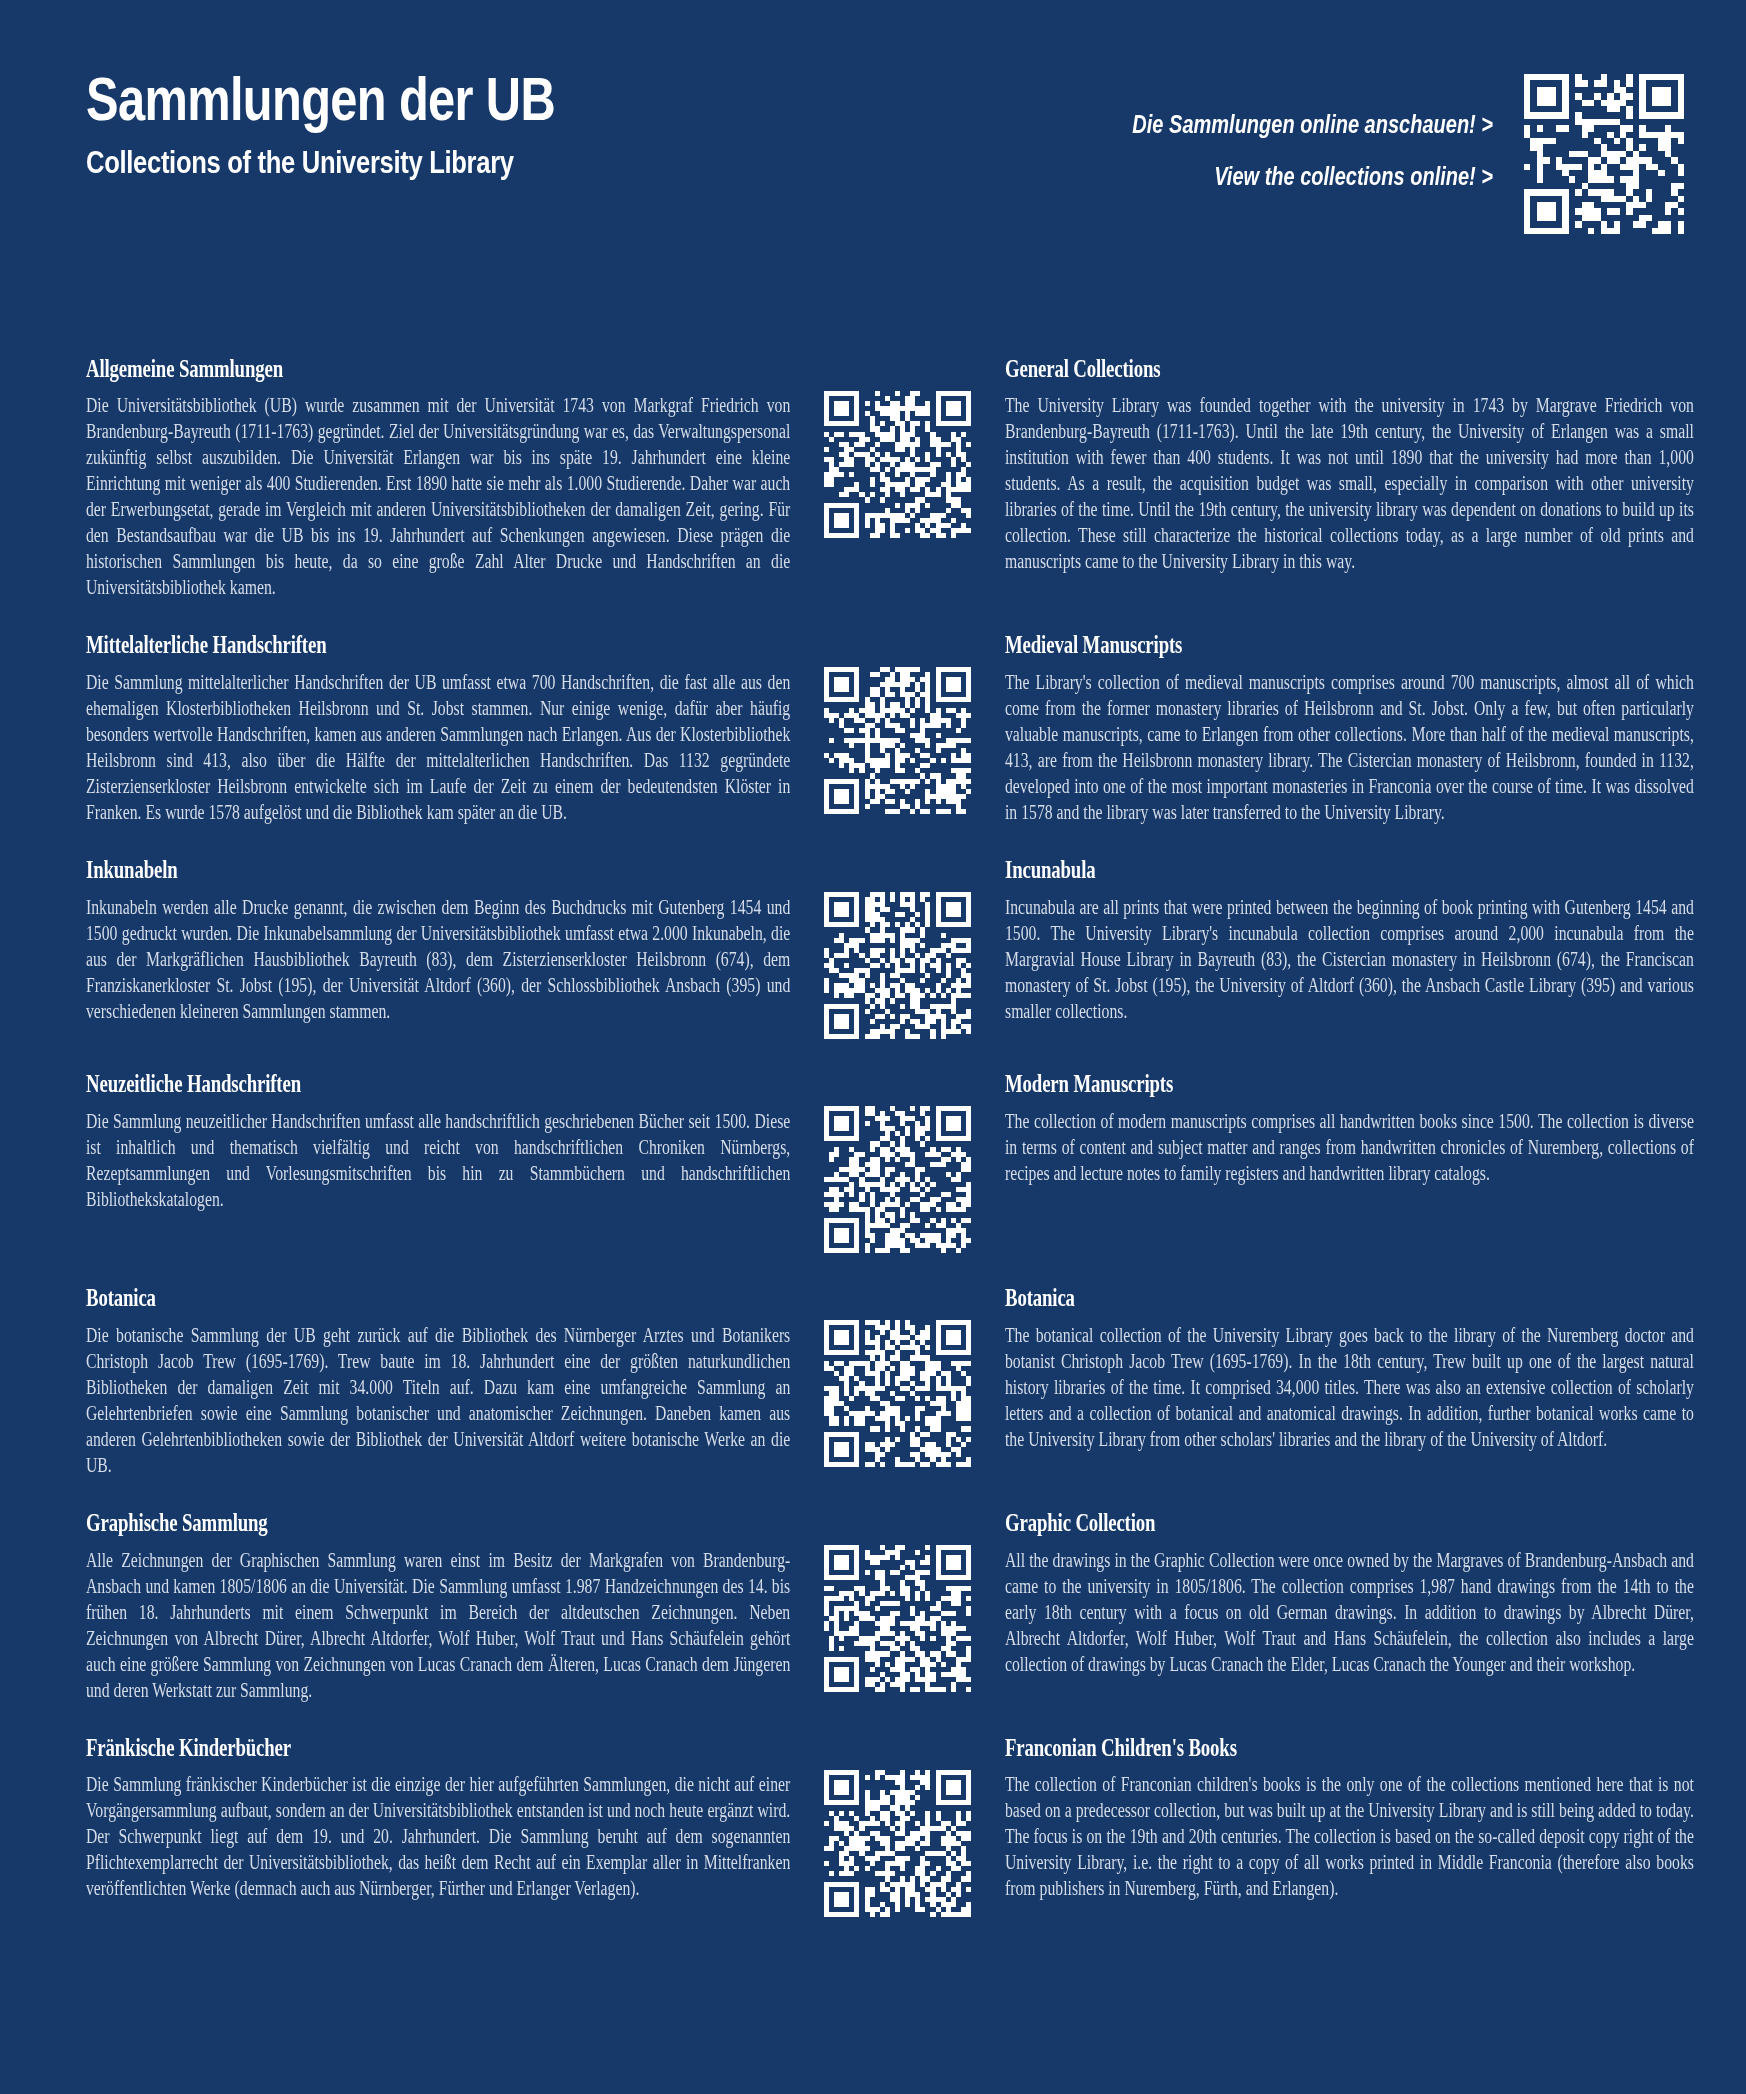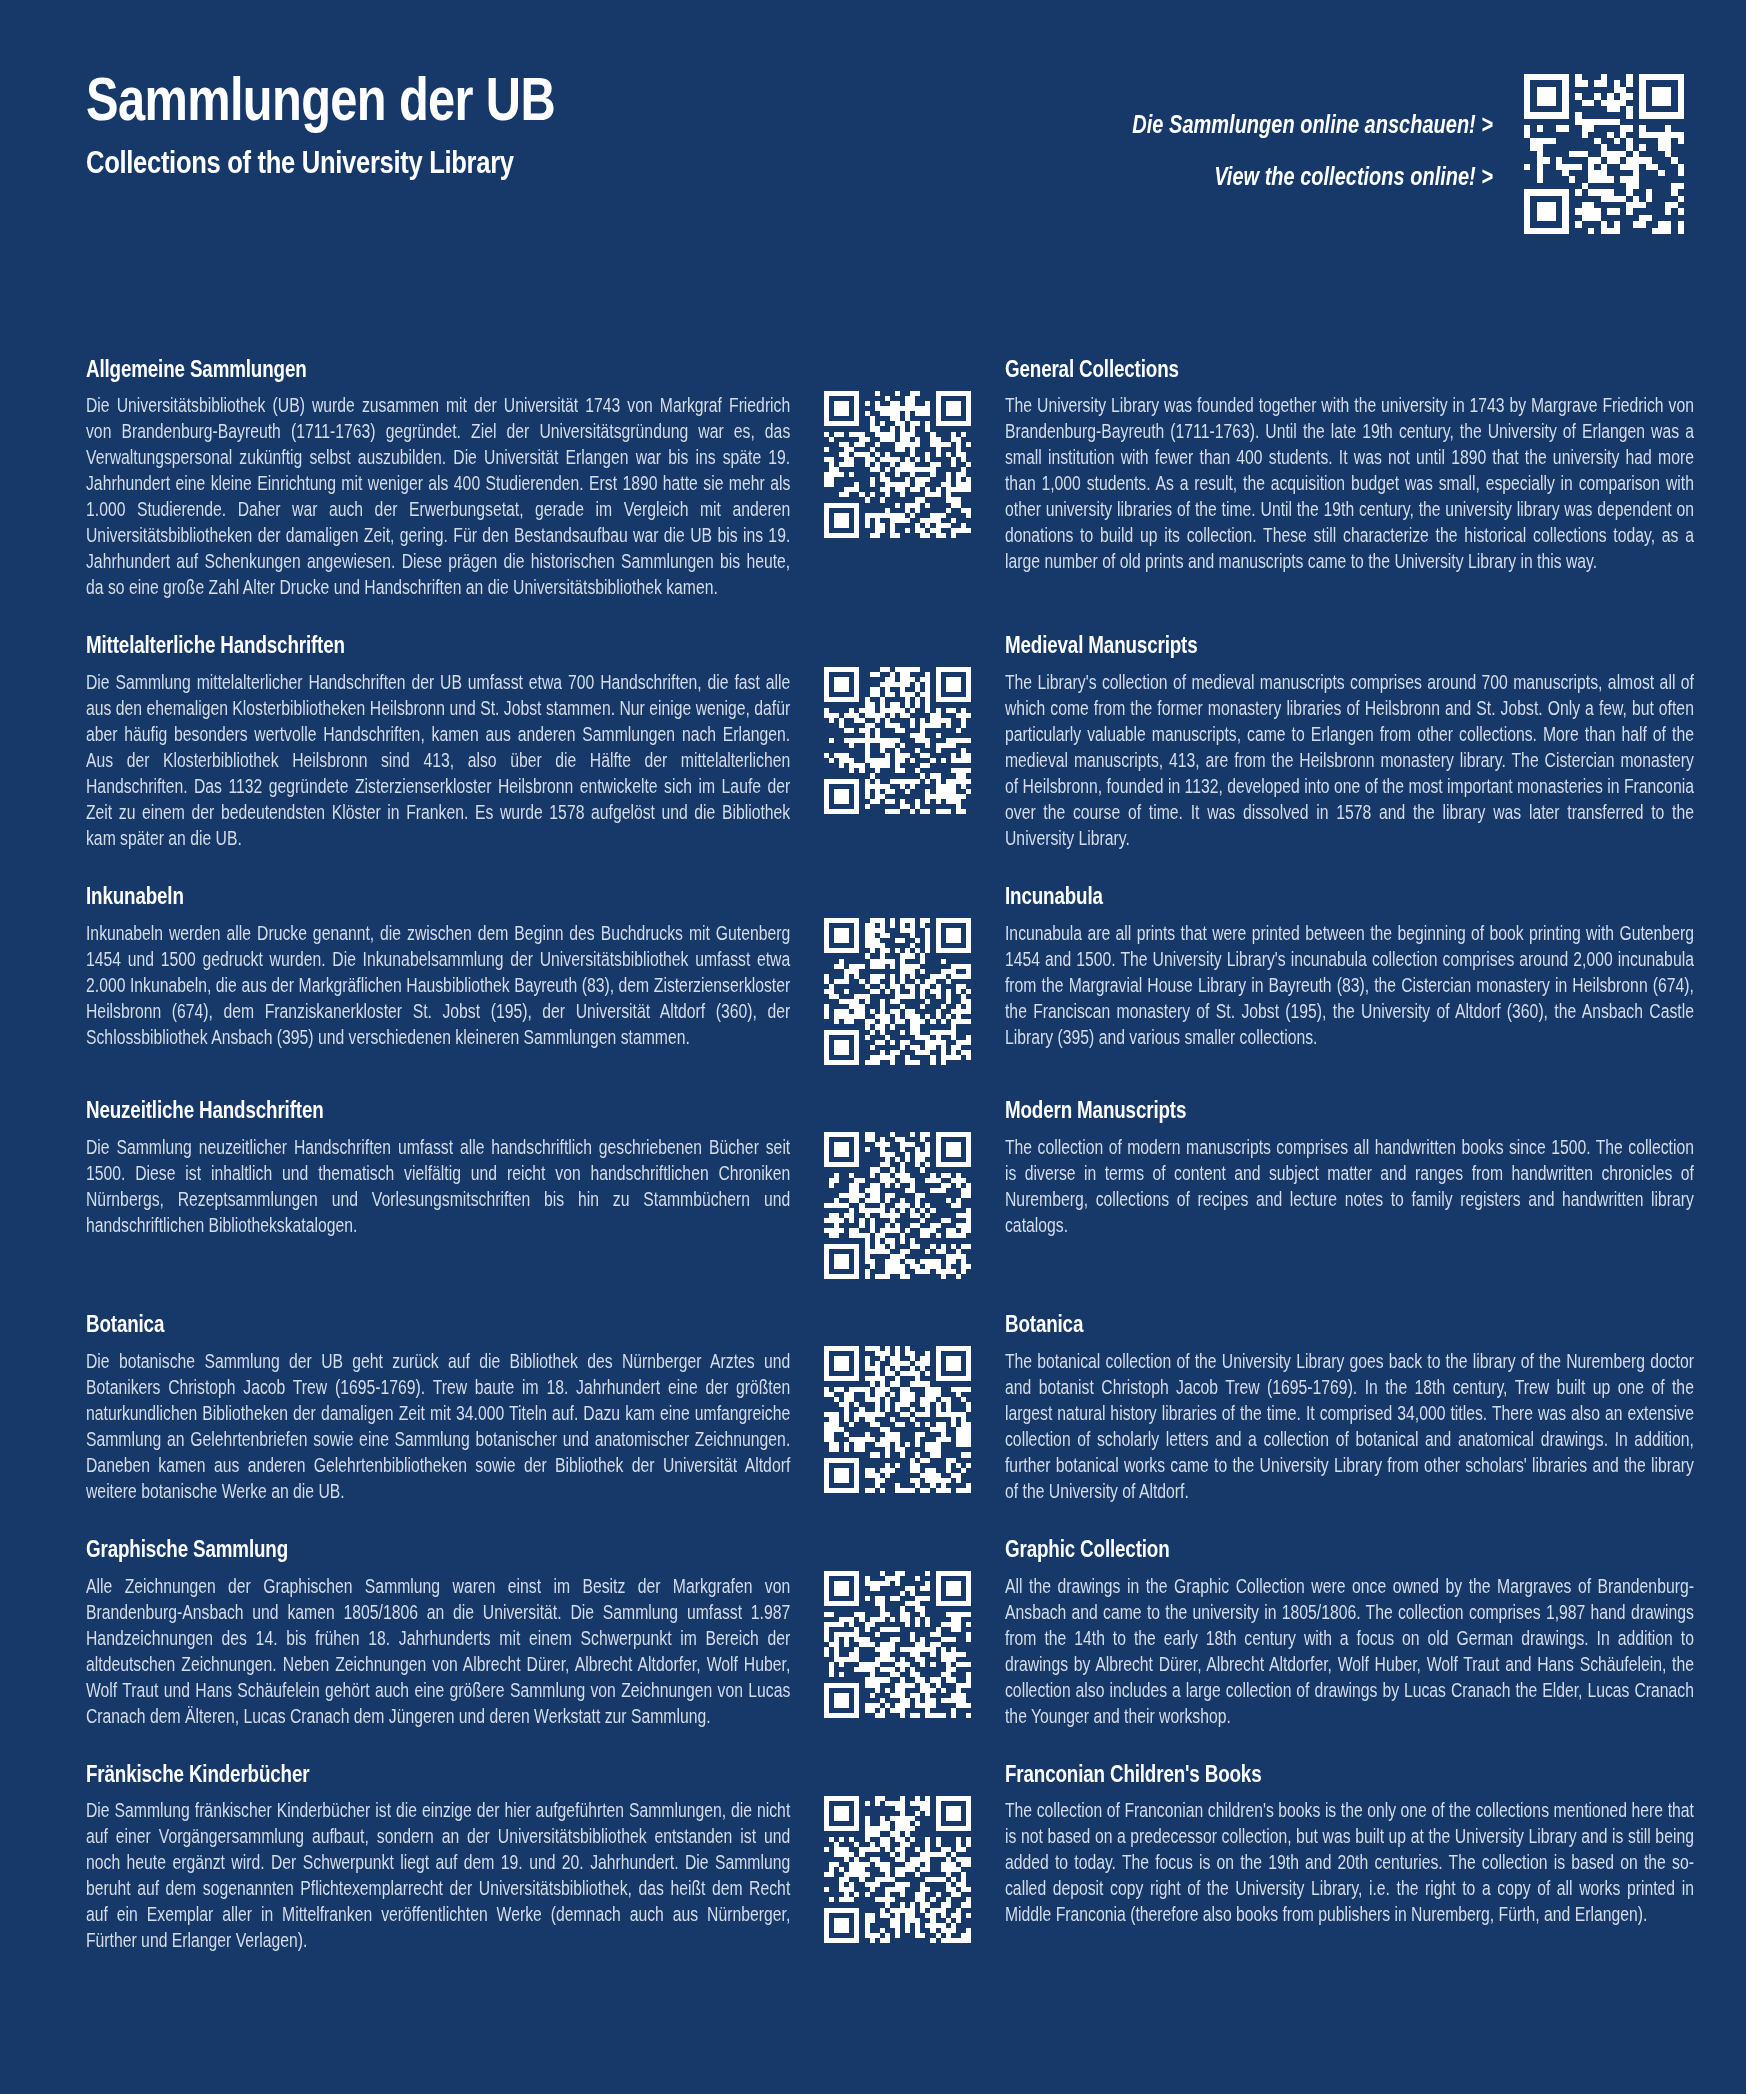--- a/index.html
+++ b/index.html
@@ -75,21 +75,21 @@
   .online-link + .online-link{margin-top:27px;}
   .qr{display:block;}
   .qr svg{display:block;width:100%;height:100%;}
   .qr-header{width:160px;height:160px;margin-top:6.5px;}
   
   .section{
     display:grid;
     grid-template-columns:704px 215px 689px;
     margin-bottom:31px;
   }
-  .col{min-width:0;}
+  .col{min-width:0;font-family:Liberation Serif, serif;}
   .scale-de{
     width:917px;
     transform:scaleX(0.768);
     transform-origin:0 0;
   }
   .scale-en{
     width:897px;
     transform:scaleX(0.768);
     transform-origin:0 0;
   }

